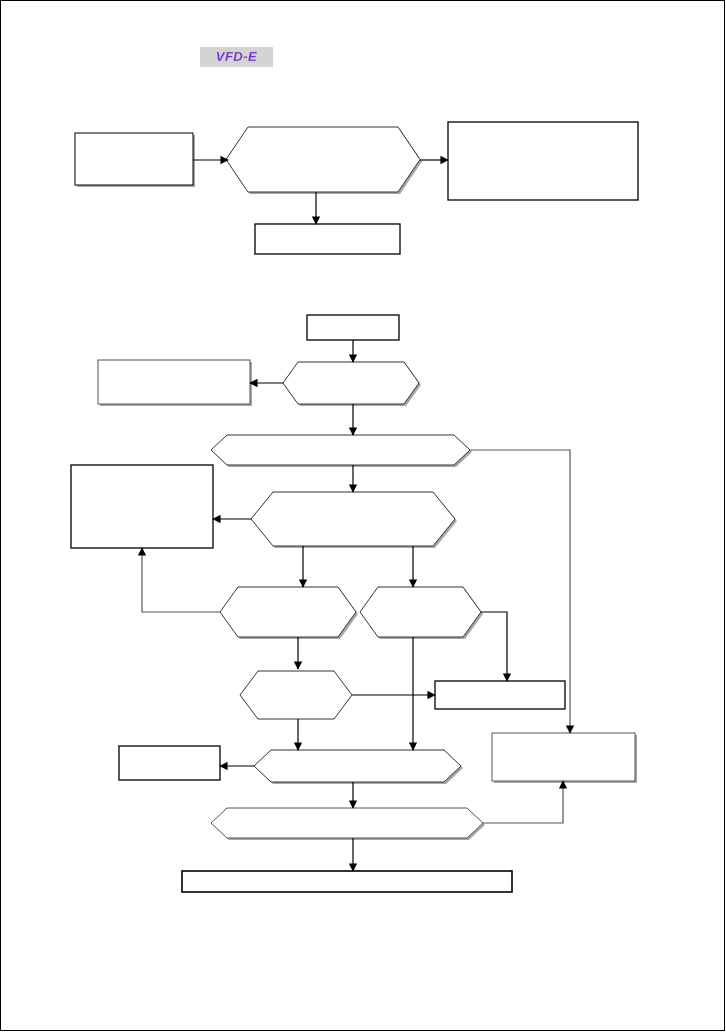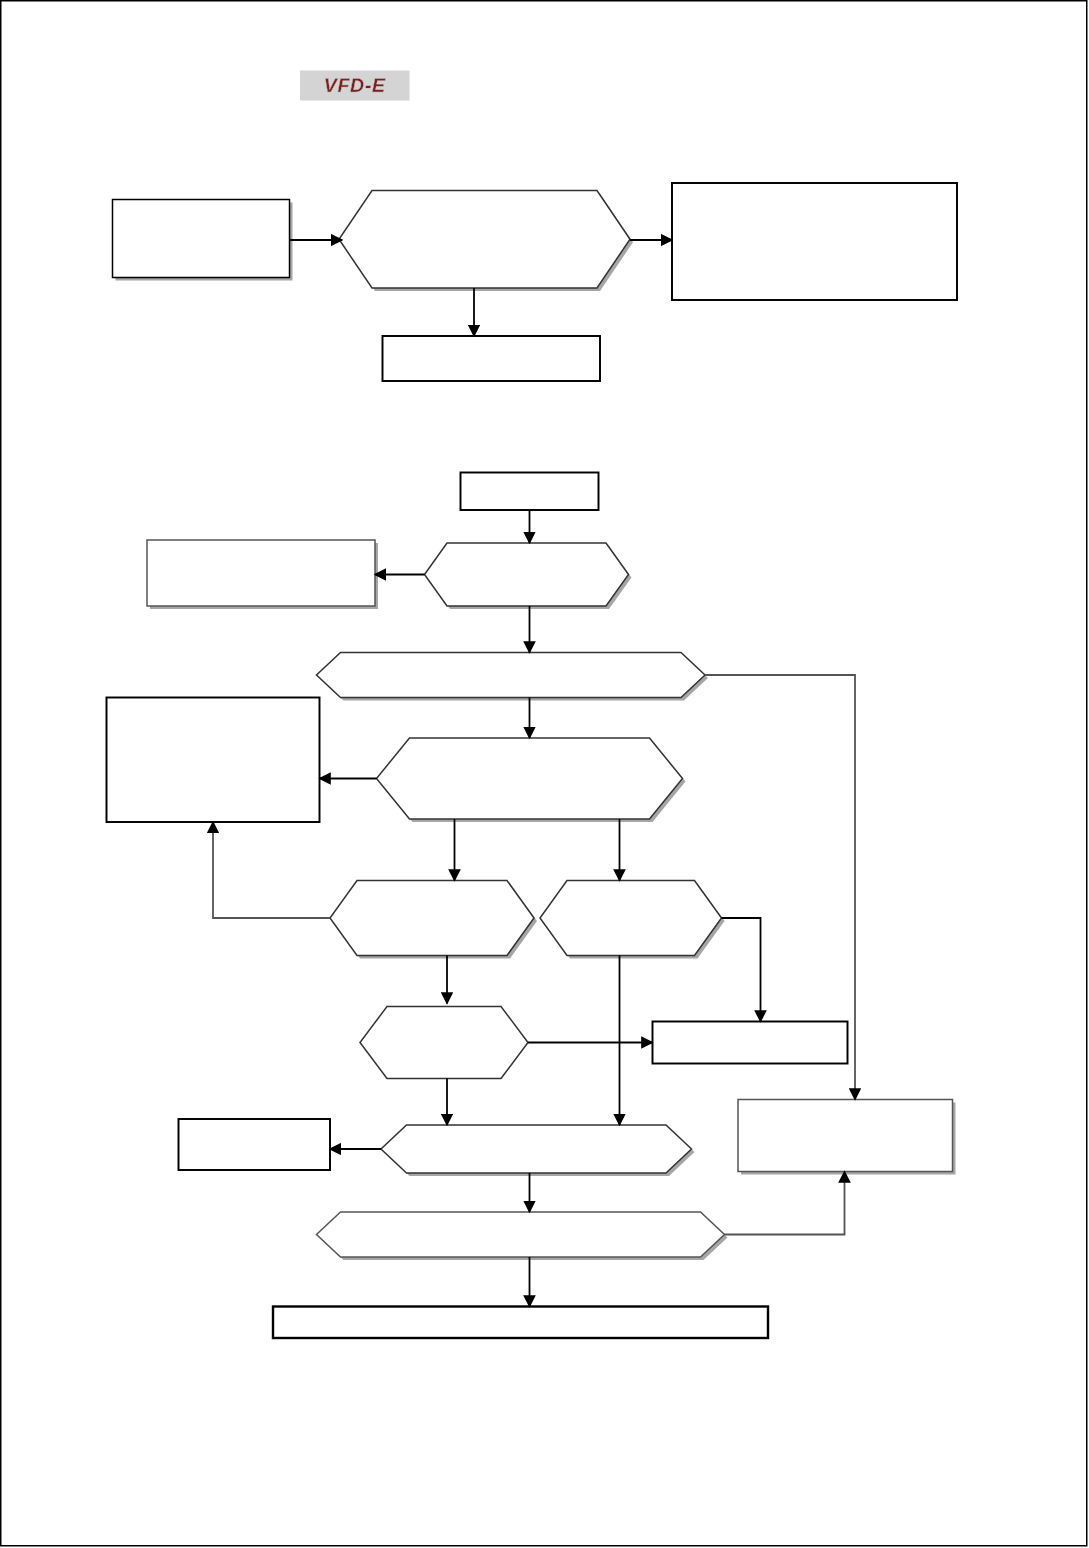--- a/index.html
+++ b/index.html
@@ -27,21 +27,21 @@
     box-sizing: border-box;
     pointer-events: none;
   }
   #logo {
     position: absolute;
     left: 200px;
     top: 47px;
     width: 73px;
     height: 20px;
     background: #d4d4d4;
-    color: #7f1d1d;
+    color: #6d28d9;
     font-size: 13px;
     font-weight: bold;
     font-style: italic;
     letter-spacing: 0.5px;
     line-height: 20px;
     text-align: center;
     -webkit-text-stroke: 0.3px #b5b5b5;
   }
   #flow-svg {
     position: absolute;

